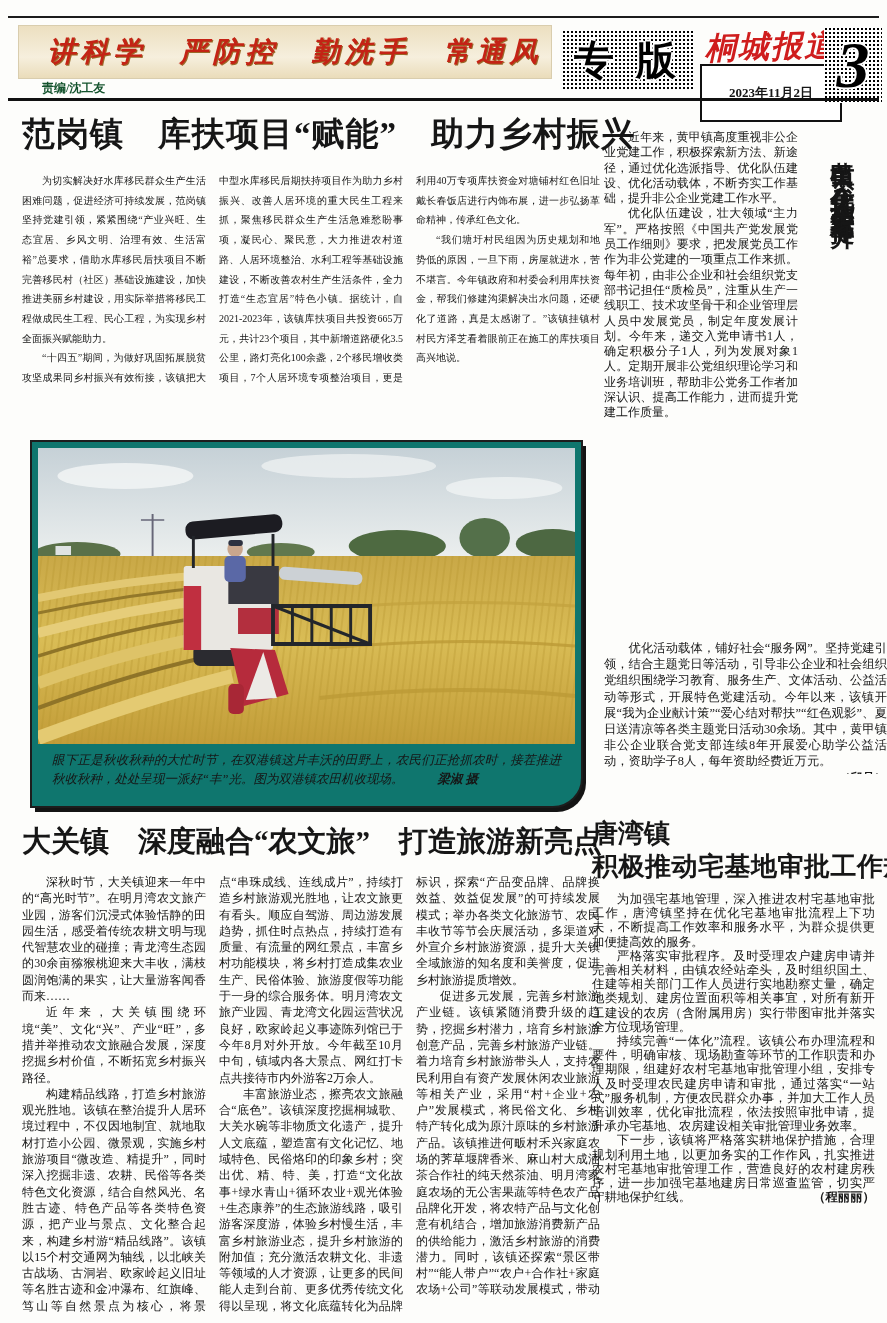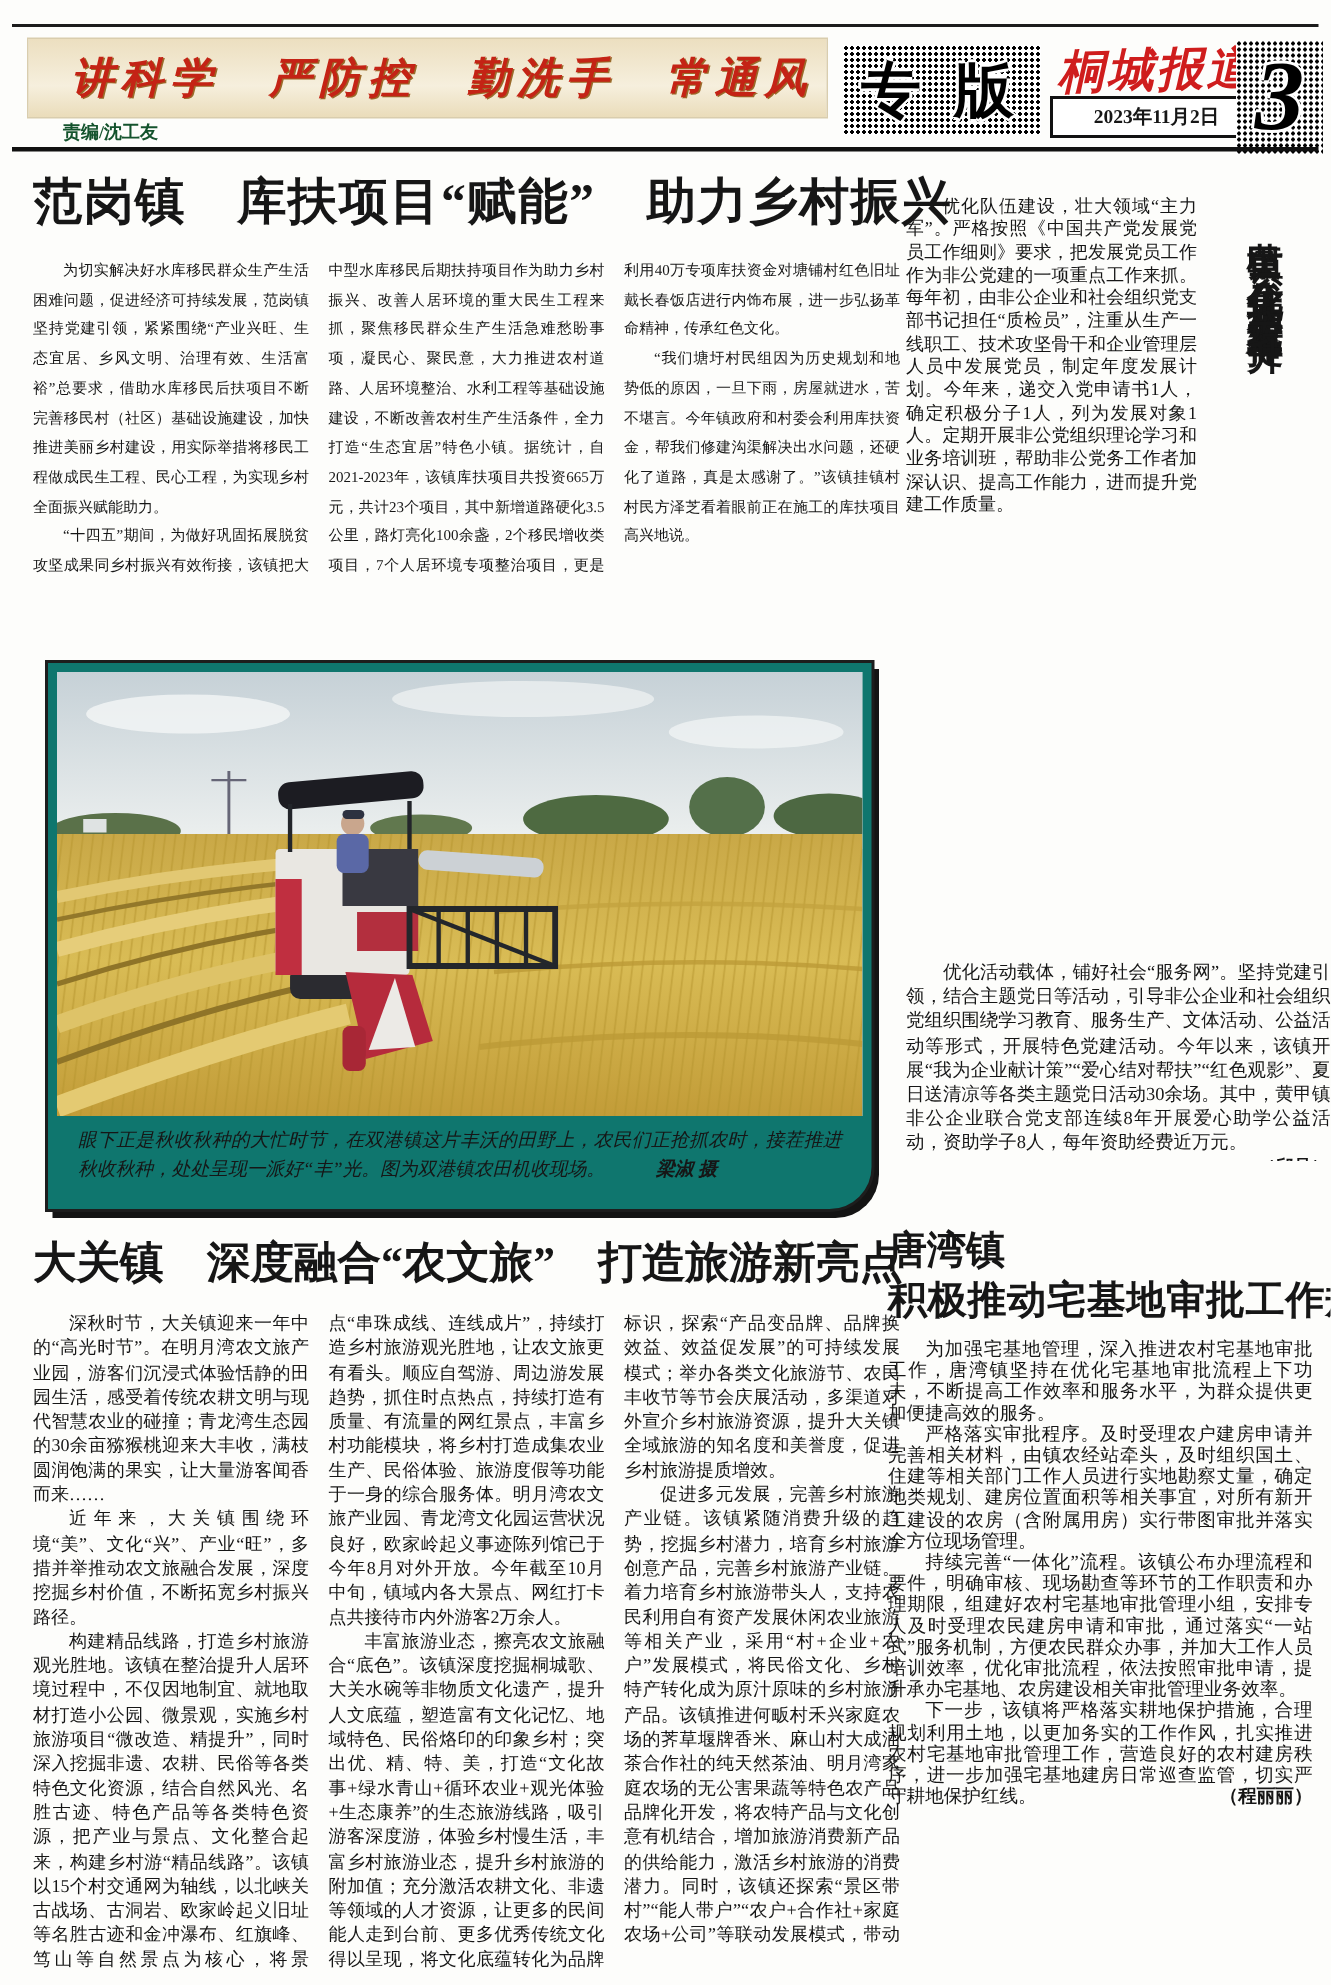--- a/index.html
+++ b/index.html
@@ -35,21 +35,21 @@
     font-size:40px;font-weight:900;letter-spacing:22px;padding-left:16px;color:#000;
     text-shadow:-2px 0 0 #fff,2px 0 0 #fff,0 -2px 0 #fff,0 2px 0 #fff;white-space:nowrap;
   }
   .masthead{
     position:absolute;top:26px;left:700px;width:142px;text-align:center;
     color:#cf1d1d;font-size:31px;font-weight:900;font-style:italic;
     letter-spacing:2px;transform:rotate(-1.5deg);white-space:nowrap;
   }
   .dateline{
     position:absolute;top:64px;left:700px;width:138px;border:2px solid #111;
-    background:#fff;font-size:13px;font-weight:bold;text-align:center;padding:3px 0;
+    background:#fff;font-size:13px;font-weight:bold;text-align:center;padding:18px 0;
   }
   .page-block{
     position:absolute;top:27px;left:824px;width:58px;height:76px;
     display:flex;align-items:center;justify-content:center;
   }
   .page-num{
     font-size:66px;font-weight:900;font-style:italic;line-height:70px;color:#000;
     text-shadow:-2px 0 0 #fff,2px 0 0 #fff,0 -2px 0 #fff,0 2px 0 #fff;
   }
 
@@ -199,20 +199,21 @@
     </svg>
   </div>
   <div class="caption">
     <span class="cap-text">眼下正是秋收秋种的大忙时节，在双港镇这片丰沃的田野上，农民们正抢抓农时，接茬推进秋收秋种，处处呈现一派好“丰”光。图为双港镇农田机收现场。</span><span class="credit">梁淑 摄</span>
   </div>
 </div>
 
 <div class="a2">
   <div class="a2-top">
     <div class="a2-body">
+      <p class="para">近年来，黄甲镇高度重视非公企业党建工作，积极探索新方法、新途径，通过优化选派指导、优化队伍建设、优化活动载体，不断夯实工作基础，提升非公企业党建工作水平。</p>
       <p class="para">优化队伍建设，壮大领域“主力军”。严格按照《中国共产党发展党员工作细则》要求，把发展党员工作作为非公党建的一项重点工作来抓。每年初，由非公企业和社会组织党支部书记担任“质检员”，注重从生产一线职工、技术攻坚骨干和企业管理层人员中发展党员，制定年度发展计划。今年来，递交入党申请书1人，确定积极分子1人，列为发展对象1人。定期开展非公党组织理论学习和业务培训班，帮助非公党务工作者加深认识、提高工作能力，进而提升党建工作质量。</p>
     </div>
     <div class="a2-vtitle">
       <div class="vtitle-text">黄甲镇 『三个优化』推动非公党建工作提升</div>
     </div>
   </div>
   <div class="a2-wide">
     <p class="para"><span>优化活动载体，铺好社会“服务网”。坚持党建引领，结合主题党日等活动，引导非公企业和社会组织党组织围绕学习教育、服务生产、文体活动、公益活动等形式，开展特色党建活动。今年以来，该镇开展“我为企业献计策”“爱心结对帮扶”“红色观影”、夏日送清凉等各类主题党日活动30余场。其中，黄甲镇非公企业联合党支部连续8年开展爱心助学公益活动，资助学子8人，每年资助经费近万元。</span><span class="author">（邱晶）</span></p>
   </div>
 </div>

